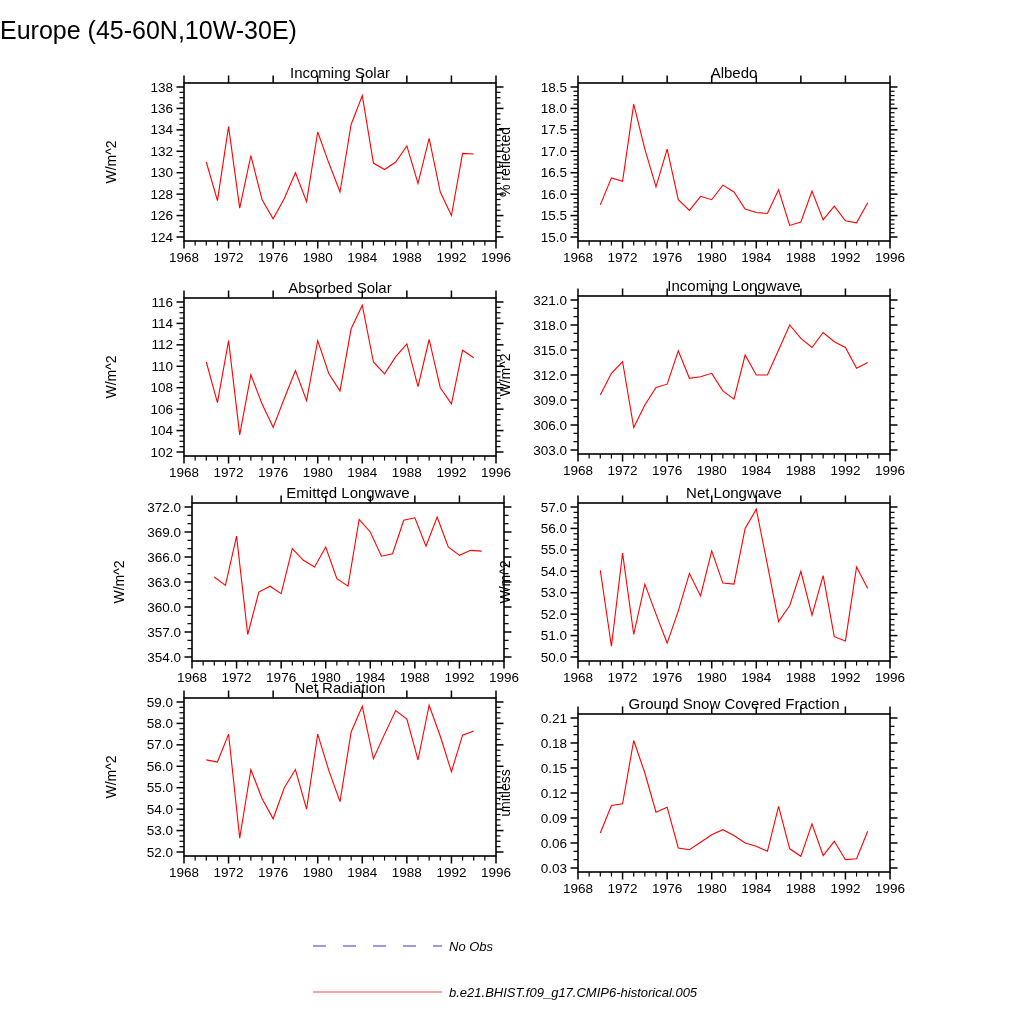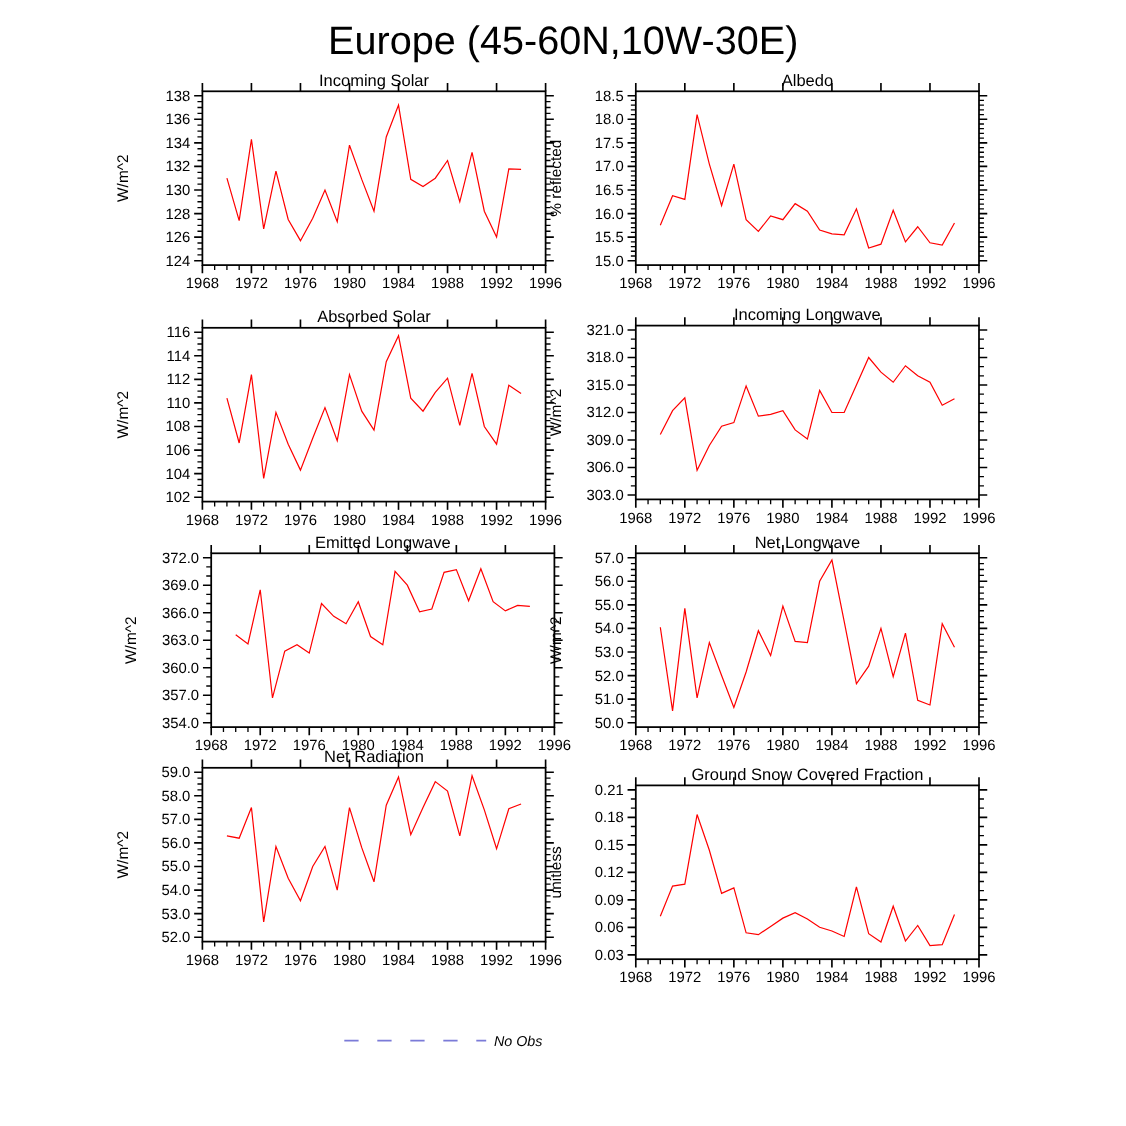--- a/index.html
+++ b/index.html
@@ -1,19 +1,19 @@
 <!DOCTYPE html>
 <html><head>
 <meta charset="utf-8">
 <style>
   html,body{margin:0;padding:0;background:#ffffff;}
   .page{position:relative;width:1024px;height:1024px;background:#fff;
         font-family:"Liberation Sans", sans-serif;color:#000;overflow:hidden;}
-  .main-title{position:absolute;top:16px;left:0;width:1024px;text-align:center;
-        font-size:36px;font-weight:400;letter-spacing:0px;}
+  .main-title{position:absolute;top:16px;left:0;width:1024px;text-align:left;
+        font-size:25px;font-weight:400;letter-spacing:0px;}
   .panel{position:absolute;width:460px;height:220px;}
   .panel svg{display:block;}
   svg text{font-family:"Liberation Sans", sans-serif;fill:#000;}
   .legend{position:absolute;left:312px;top:940px;}
   .legend-row{display:flex;align-items:center;height:12px;margin-bottom:34px;font-style:italic;}
   .legend-row svg{display:block;}
   .legend-label{font-size:13px;margin-left:6px;white-space:nowrap;}
 </style>
 </head>
 <body>
@@ -927,14 +927,20 @@
       </div>
     </div>
 
   <div class="legend">
     <div class="legend-row">
       <svg width="131" height="10">
         <line x1="1" y1="5" x2="130" y2="5" stroke-width="1.5" stroke-dasharray="13 17" id="noobs-line" stroke="#7b7bd8"></line>
       </svg>
       <span class="legend-label">No Obs</span>
     </div>
+    <div class="legend-row">
+      <svg width="131" height="10">
+        <line x1="1" y1="5" x2="130" y2="5" stroke-width="1.5" id="case-line" stroke="#ff8080"></line>
+      </svg>
+      <span class="legend-label">b.e21.BHIST.f09_g17.CMIP6-historical.005</span>
+    </div>
   </div>
 </div>
 
 </body></html>

